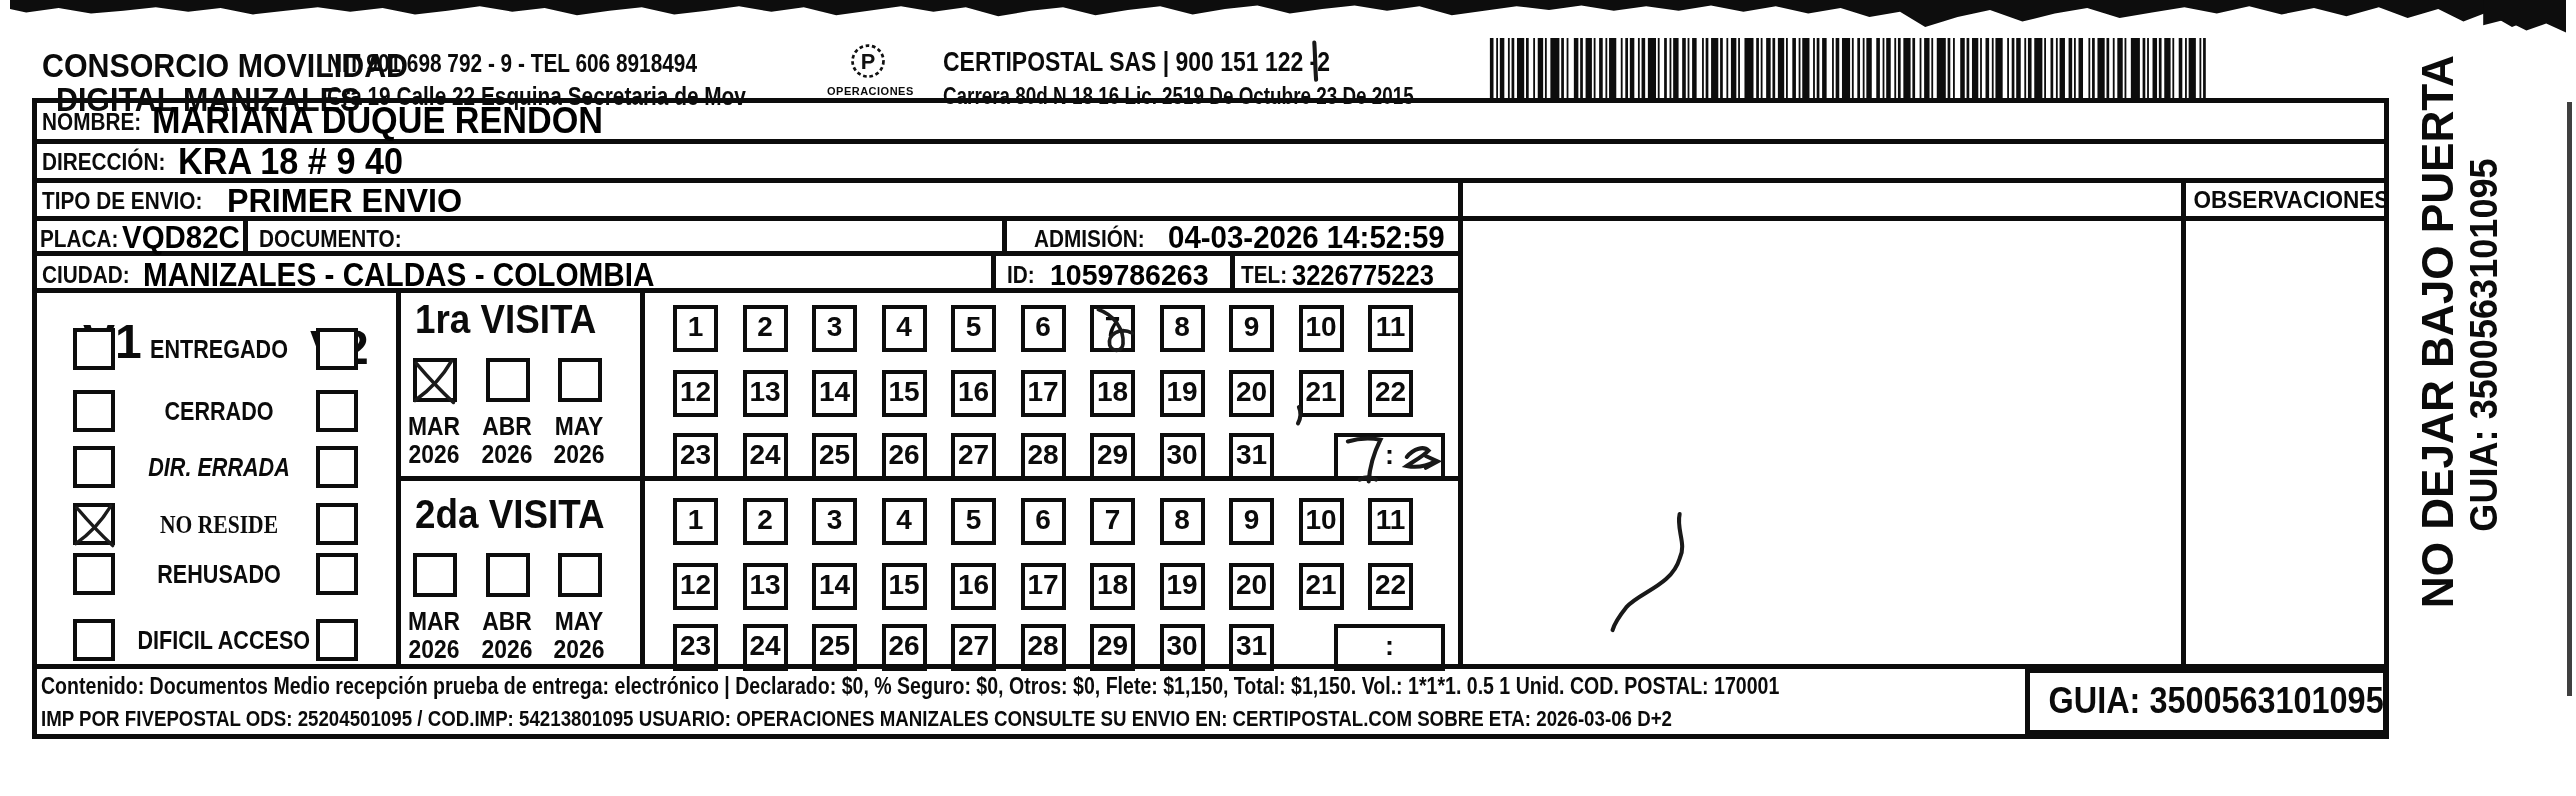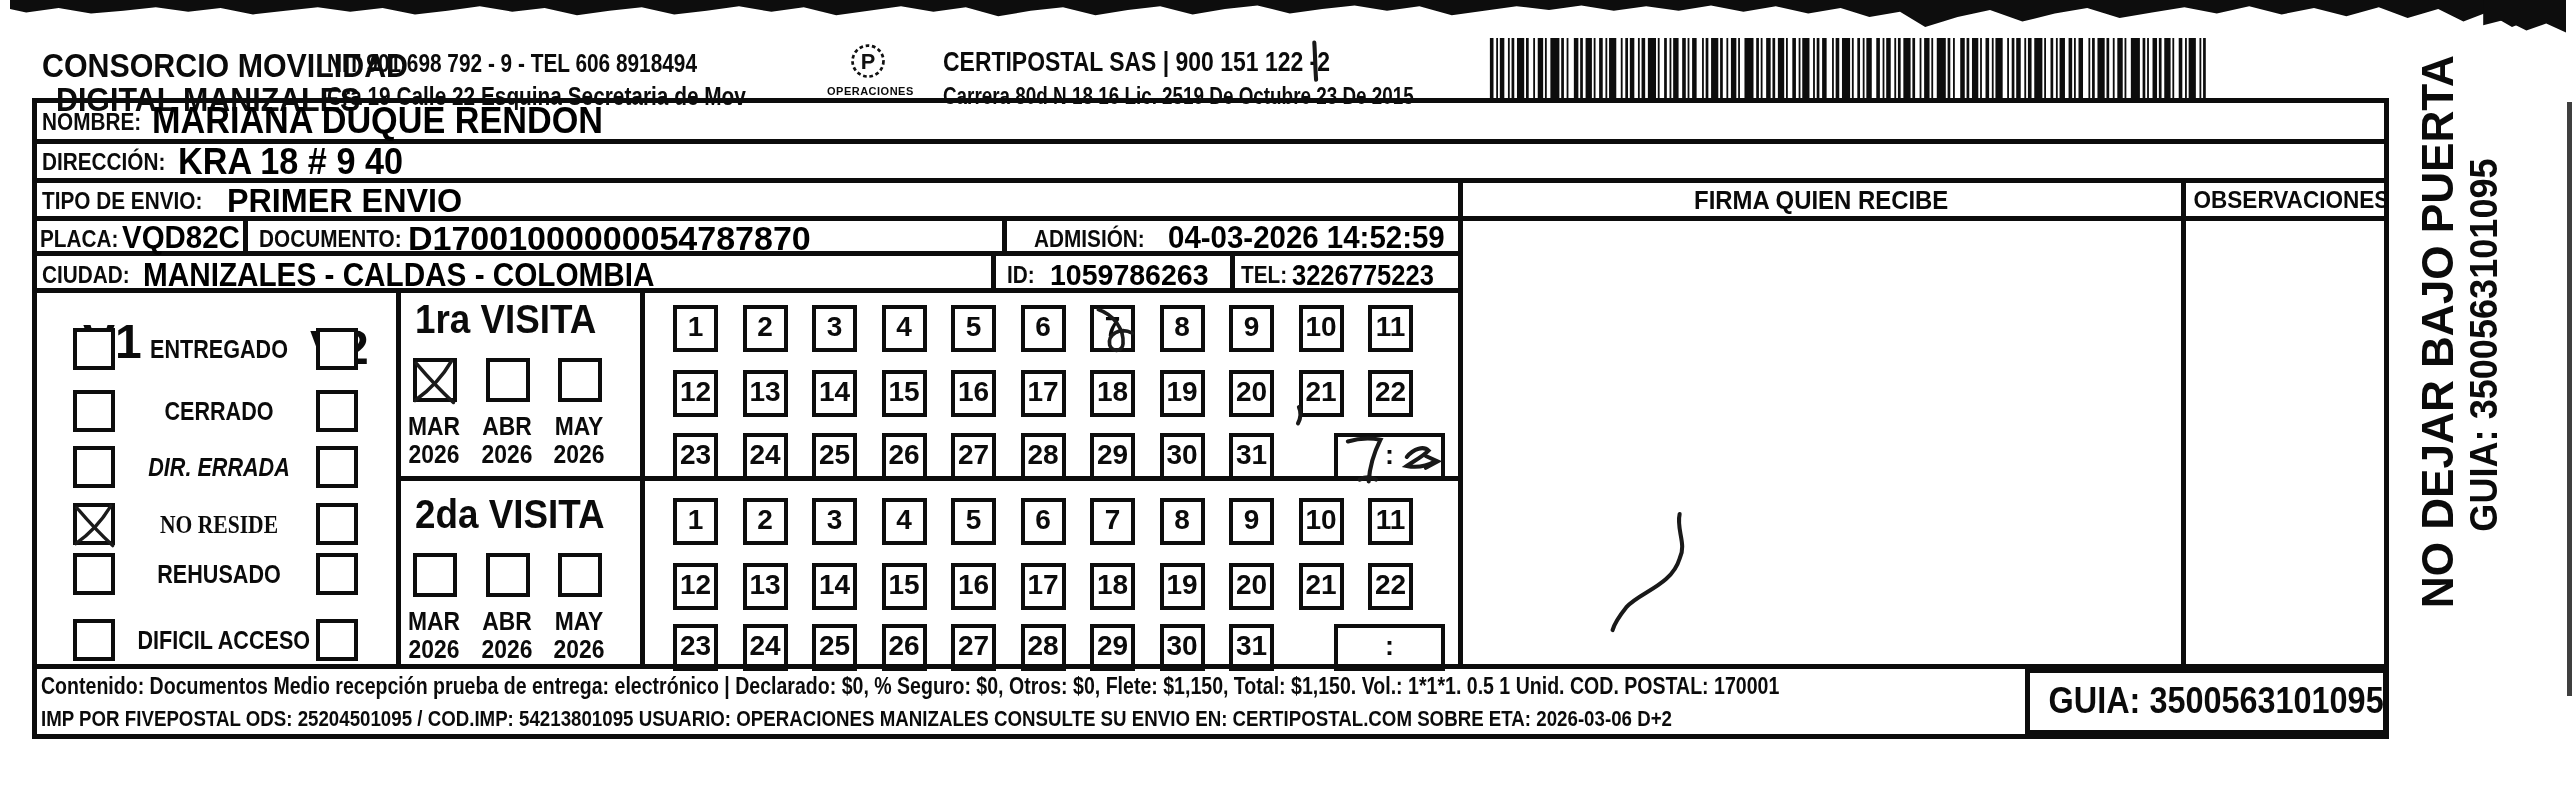--- a/index.html
+++ b/index.html
@@ -223,32 +223,30 @@
 
   <div class="lbl" style="left:42px;top:149px">DIRECCIÓN:</div>
   <div class="val" style="left:178px;top:141px;font-size:36px">KRA 18 # 9 40</div>
 
   <div class="lbl" style="left:42px;top:188px">TIPO DE ENVIO:</div>
   <div class="val" style="left:227px;top:181px;font-size:34px">PRIMER ENVIO</div>
 
   <div class="lbl" style="left:40px;top:226px">PLACA:</div>
   <div class="val" style="left:122px;top:220px;font-size:31px">VQD82C</div>
   <div class="lbl" style="left:259px;top:226px">DOCUMENTO:</div>
-  <div class="val" style="left:408px;top:219px;font-size:34px;transform:scaleX(1)">D17001000000054787870</div>
   <div class="lbl" style="left:1034px;top:226px">ADMISIÓN:</div>
   <div class="val" style="left:1168px;top:220px;font-size:31px">04-03-2026 14:52:59</div>
 
   <div class="lbl" style="left:42px;top:262px">CIUDAD:</div>
   <div class="val" style="left:143px;top:256px;font-size:33px;transform:scaleX(.9)">MANIZALES - CALDAS - COLOMBIA</div>
   <div class="lbl" style="left:1007px;top:262px">ID:</div>
   <div class="val" style="left:1050px;top:258px;font-size:30px">1059786263</div>
   <div class="lbl" style="left:1241px;top:262px">TEL:</div>
   <div class="val" style="left:1292px;top:258px;font-size:30px;transform:scaleX(.85)">3226775223</div>
 
-  <div class="hcell" style="left:1462px;top:185px;width:718px"><span>FIRMA QUIEN RECIBE</span></div>
   <div class="hcell" style="left:2185px;top:186px;width:199px;font-size:24.5px"><span>OBSERVACIONES</span></div>
 
   <div class="abs" style="left:32px;top:292px;width:367px;height:375px">
     <div class="vhdr" style="left:51px;top:1.8px">V1</div>
     <div class="vhdr" style="left:278px;top:8px">V2</div>
     <div id="status-rows">
         <div class="srow" style="top: 36px;">
           <span class="cb" style="left:41px"></span>
           <span class="slabel">ENTREGADO</span>
           <span class="cb" style="left:284px"></span>

